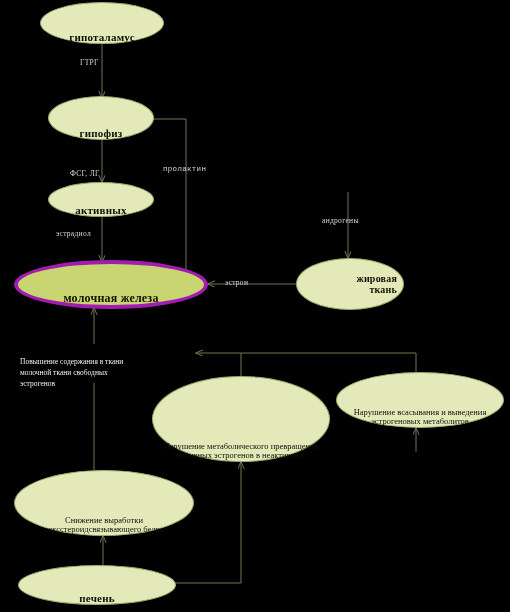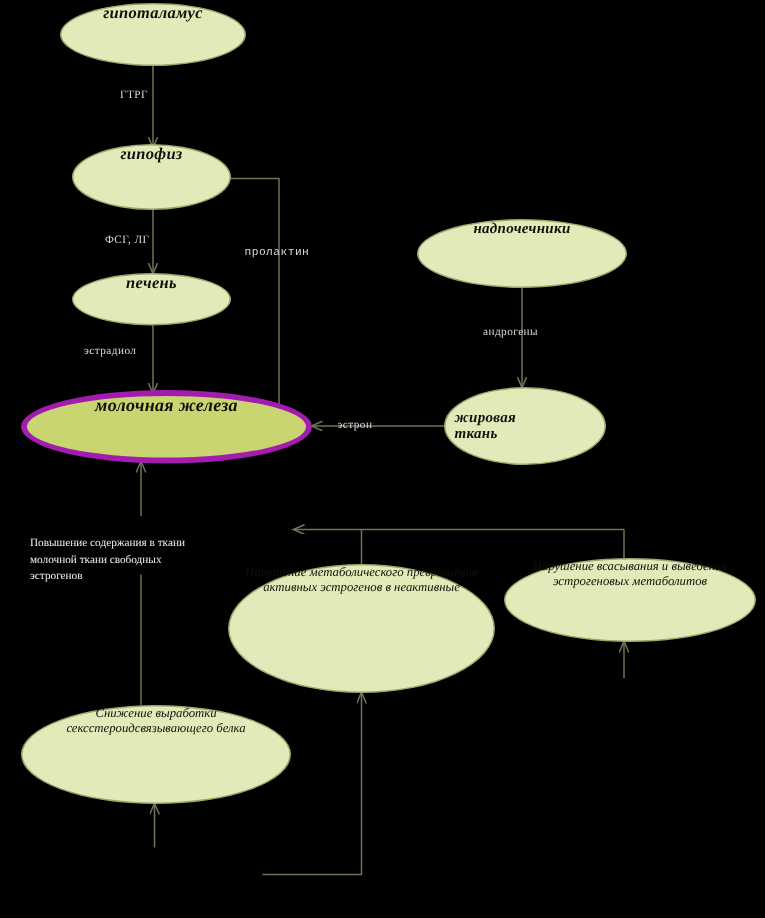--- a/index.html
+++ b/index.html
@@ -18,29 +18,28 @@
   svg.edges {
     position: absolute;
     left: 0;
     top: 0;
     width: 510px;
     height: 612px;
   }
   .node {
     position: absolute;
     display: flex;
-    align-items: flex-start;
+    align-items: flex-end;
     justify-content: center;
     text-align: center;
     border-radius: 50%;
     box-sizing: border-box;
     color: #111108;
     line-height: 1.12;
     z-index: 3;
-    font-style: italic;
   }
   .node span {
     display: block;
     padding: 0 6px;
   }
   .n-light { background: #e3e9b9; border: 1px solid #9aa86a; }
   .n-dark  { background: #c9d571; border: 4px solid #a21caf; }
 
   .lbl-bold   { font-weight: bold; font-size: 11px; letter-spacing: .2px; }
   .lbl-small  { font-size: 8.5px; }
@@ -107,53 +106,53 @@
 
   <div class="node n-light lbl-bold" style="left:40px; top:2px; width:124px; height:42px;">
     <span>гипоталамус</span>
   </div>
 
   <div class="node n-light lbl-bold" style="left:48px; top:96px; width:106px; height:44px;">
     <span>гипофиз</span>
   </div>
 
   <div class="node n-light lbl-bold" style="left:48px; top:182px; width:106px; height:35px;">
-    <span>печень</span>
+    <span>активных</span>
   </div>
 
   <div class="node n-dark lbl-bold" style="left:14px; top:260px; width:194px; height:49px; font-size:12px;">
     <span>молочная железа</span>
   </div>
 
-  <div class="node n-light lbl-bold" style="left:278px; top:146px; width:140px; height:46px; font-size:10px;">
-    <span>надпочечники</span>
-  </div>
 
   <div class="node n-light lbl-bold" style="left:296px; top:258px; width:108px; height:52px; font-size:10px; flex-direction:column;">
     <span>жировая</span>
     <span>ткань</span>
   </div>
 
   <div class="node n-light lbl-small" style="left:152px; top:376px; width:178px; height:86px;">
     <span>Нарушение метаболического превращения активных эстрогенов в неактивные</span>
   </div>
 
   <div class="node n-light lbl-small" style="left:336px; top:372px; width:168px; height:56px;">
     <span>Нарушение всасывания и выведения эстрогеновых метаболитов</span>
   </div>
 
 
   <div class="node n-light lbl-small" style="left:14px; top:470px; width:180px; height:66px;">
     <span>Снижение выработки сексстероидсвязывающего белка</span>
   </div>
 
+  <div class="node n-light lbl-bold" style="left:18px; top:565px; width:158px; height:40px;">
+    <span>печень</span>
+  </div>
 
   <div class="edge-label" style="left:80px; top:58px;">ГТРГ</div>
 
-  <div class="edge-label" style="left:70px; top:155px;text-align:right;">ФСГ, ЛГ</div>
+  <div class="edge-label" style="left:70px; top:169px;text-align:right;">ФСГ, ЛГ</div>
 
   <div class="edge-label" style="left:163px; top:165px;font-family:Liberation Mono, monospace;">пролактин</div>
 
   <div class="edge-label" style="left:56px; top:229px;">эстрадиол</div>
 
   <div class="edge-label" style="left:322px; top:216px;">андрогены</div>
 
   <div class="edge-label" style="left:225px; top:278px;">эстрон</div>
 
   <div class="free-text" style="left:20px; top:345px;margin-top:12px;">

